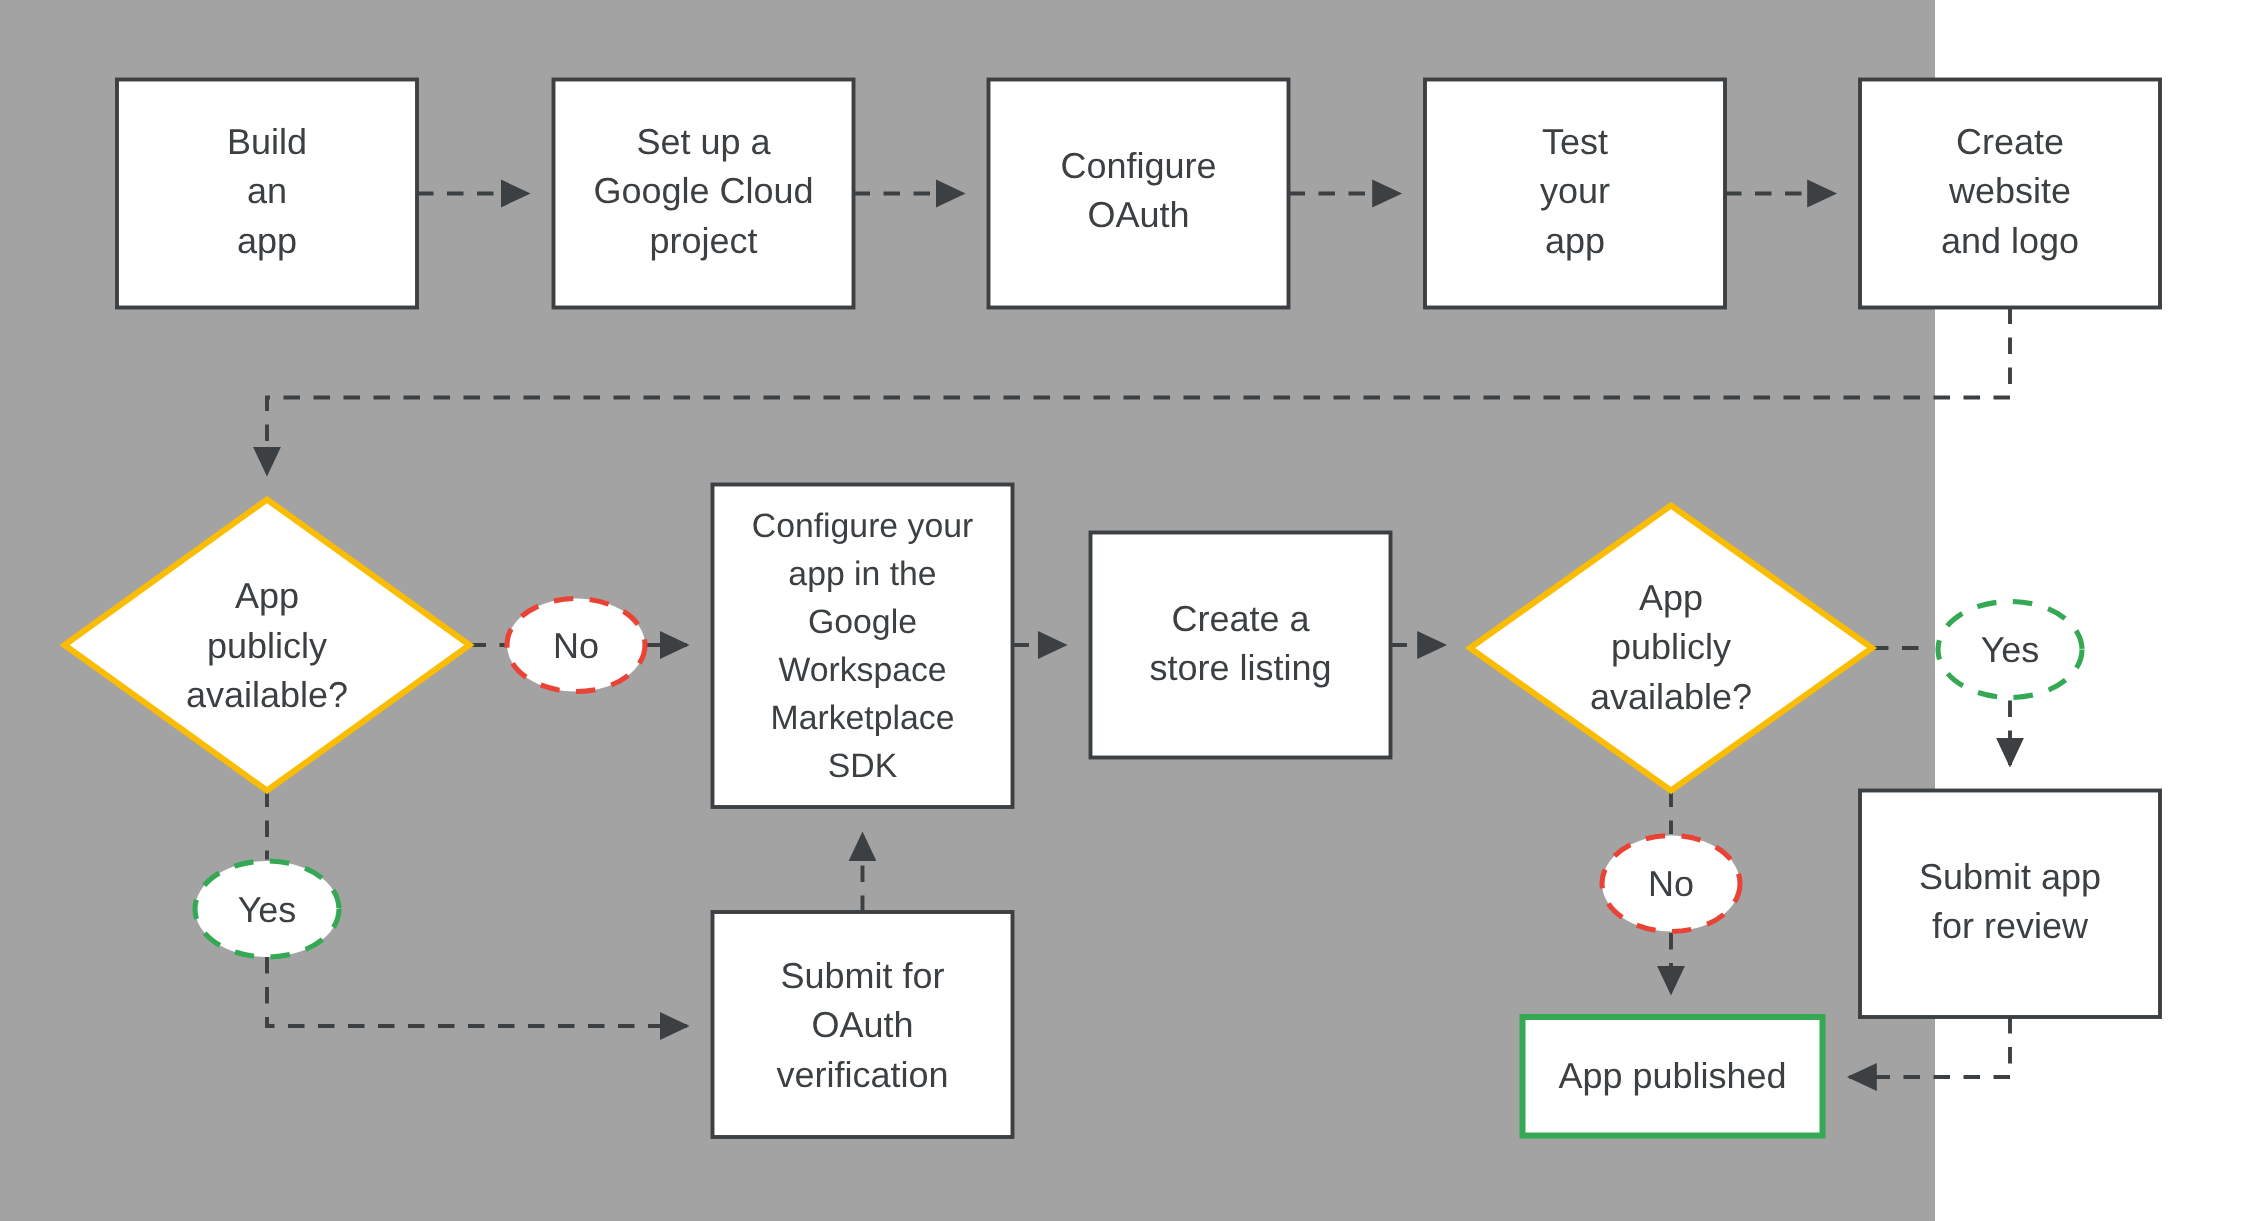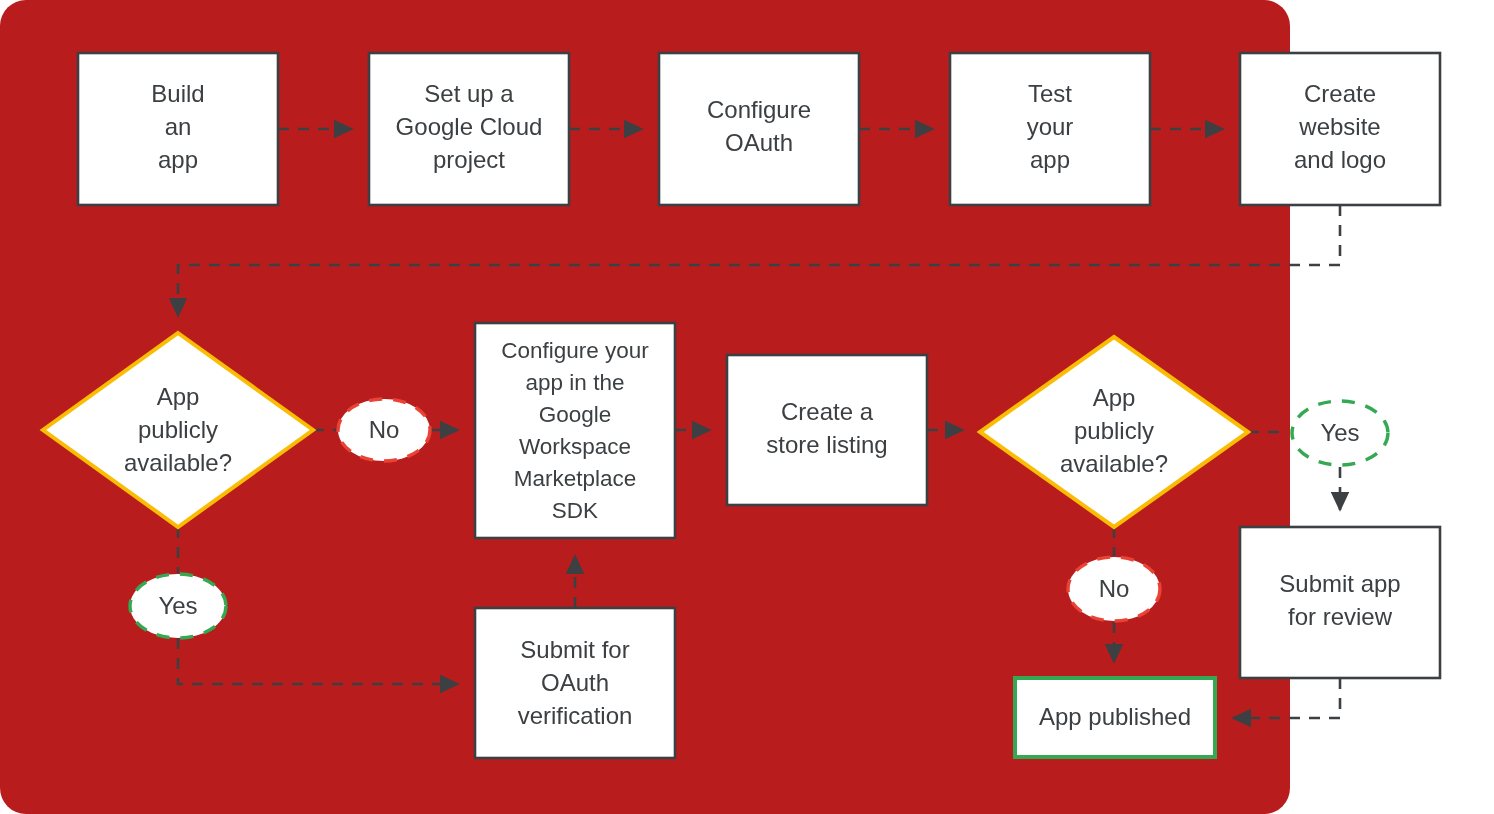--- a/index.html
+++ b/index.html
@@ -10,22 +10,21 @@
   body {
     width: 1494px;
     height: 814px;
     font-family: "Liberation Sans", sans-serif;
     overflow: hidden;
   }
   #flow-root {
     position: relative;
     width: 1290px;
     height: 814px;
-    background: #b91c1c;
-    border-radius: 26px;
+    background: #a3a3a3;
   }
   svg#flowchart {
     display: block;
     width: 1494px;
     height: 814px;
   }
   .node-box {
     fill: #ffffff;
     stroke: #3C4043;
     stroke-width: 2.6;

